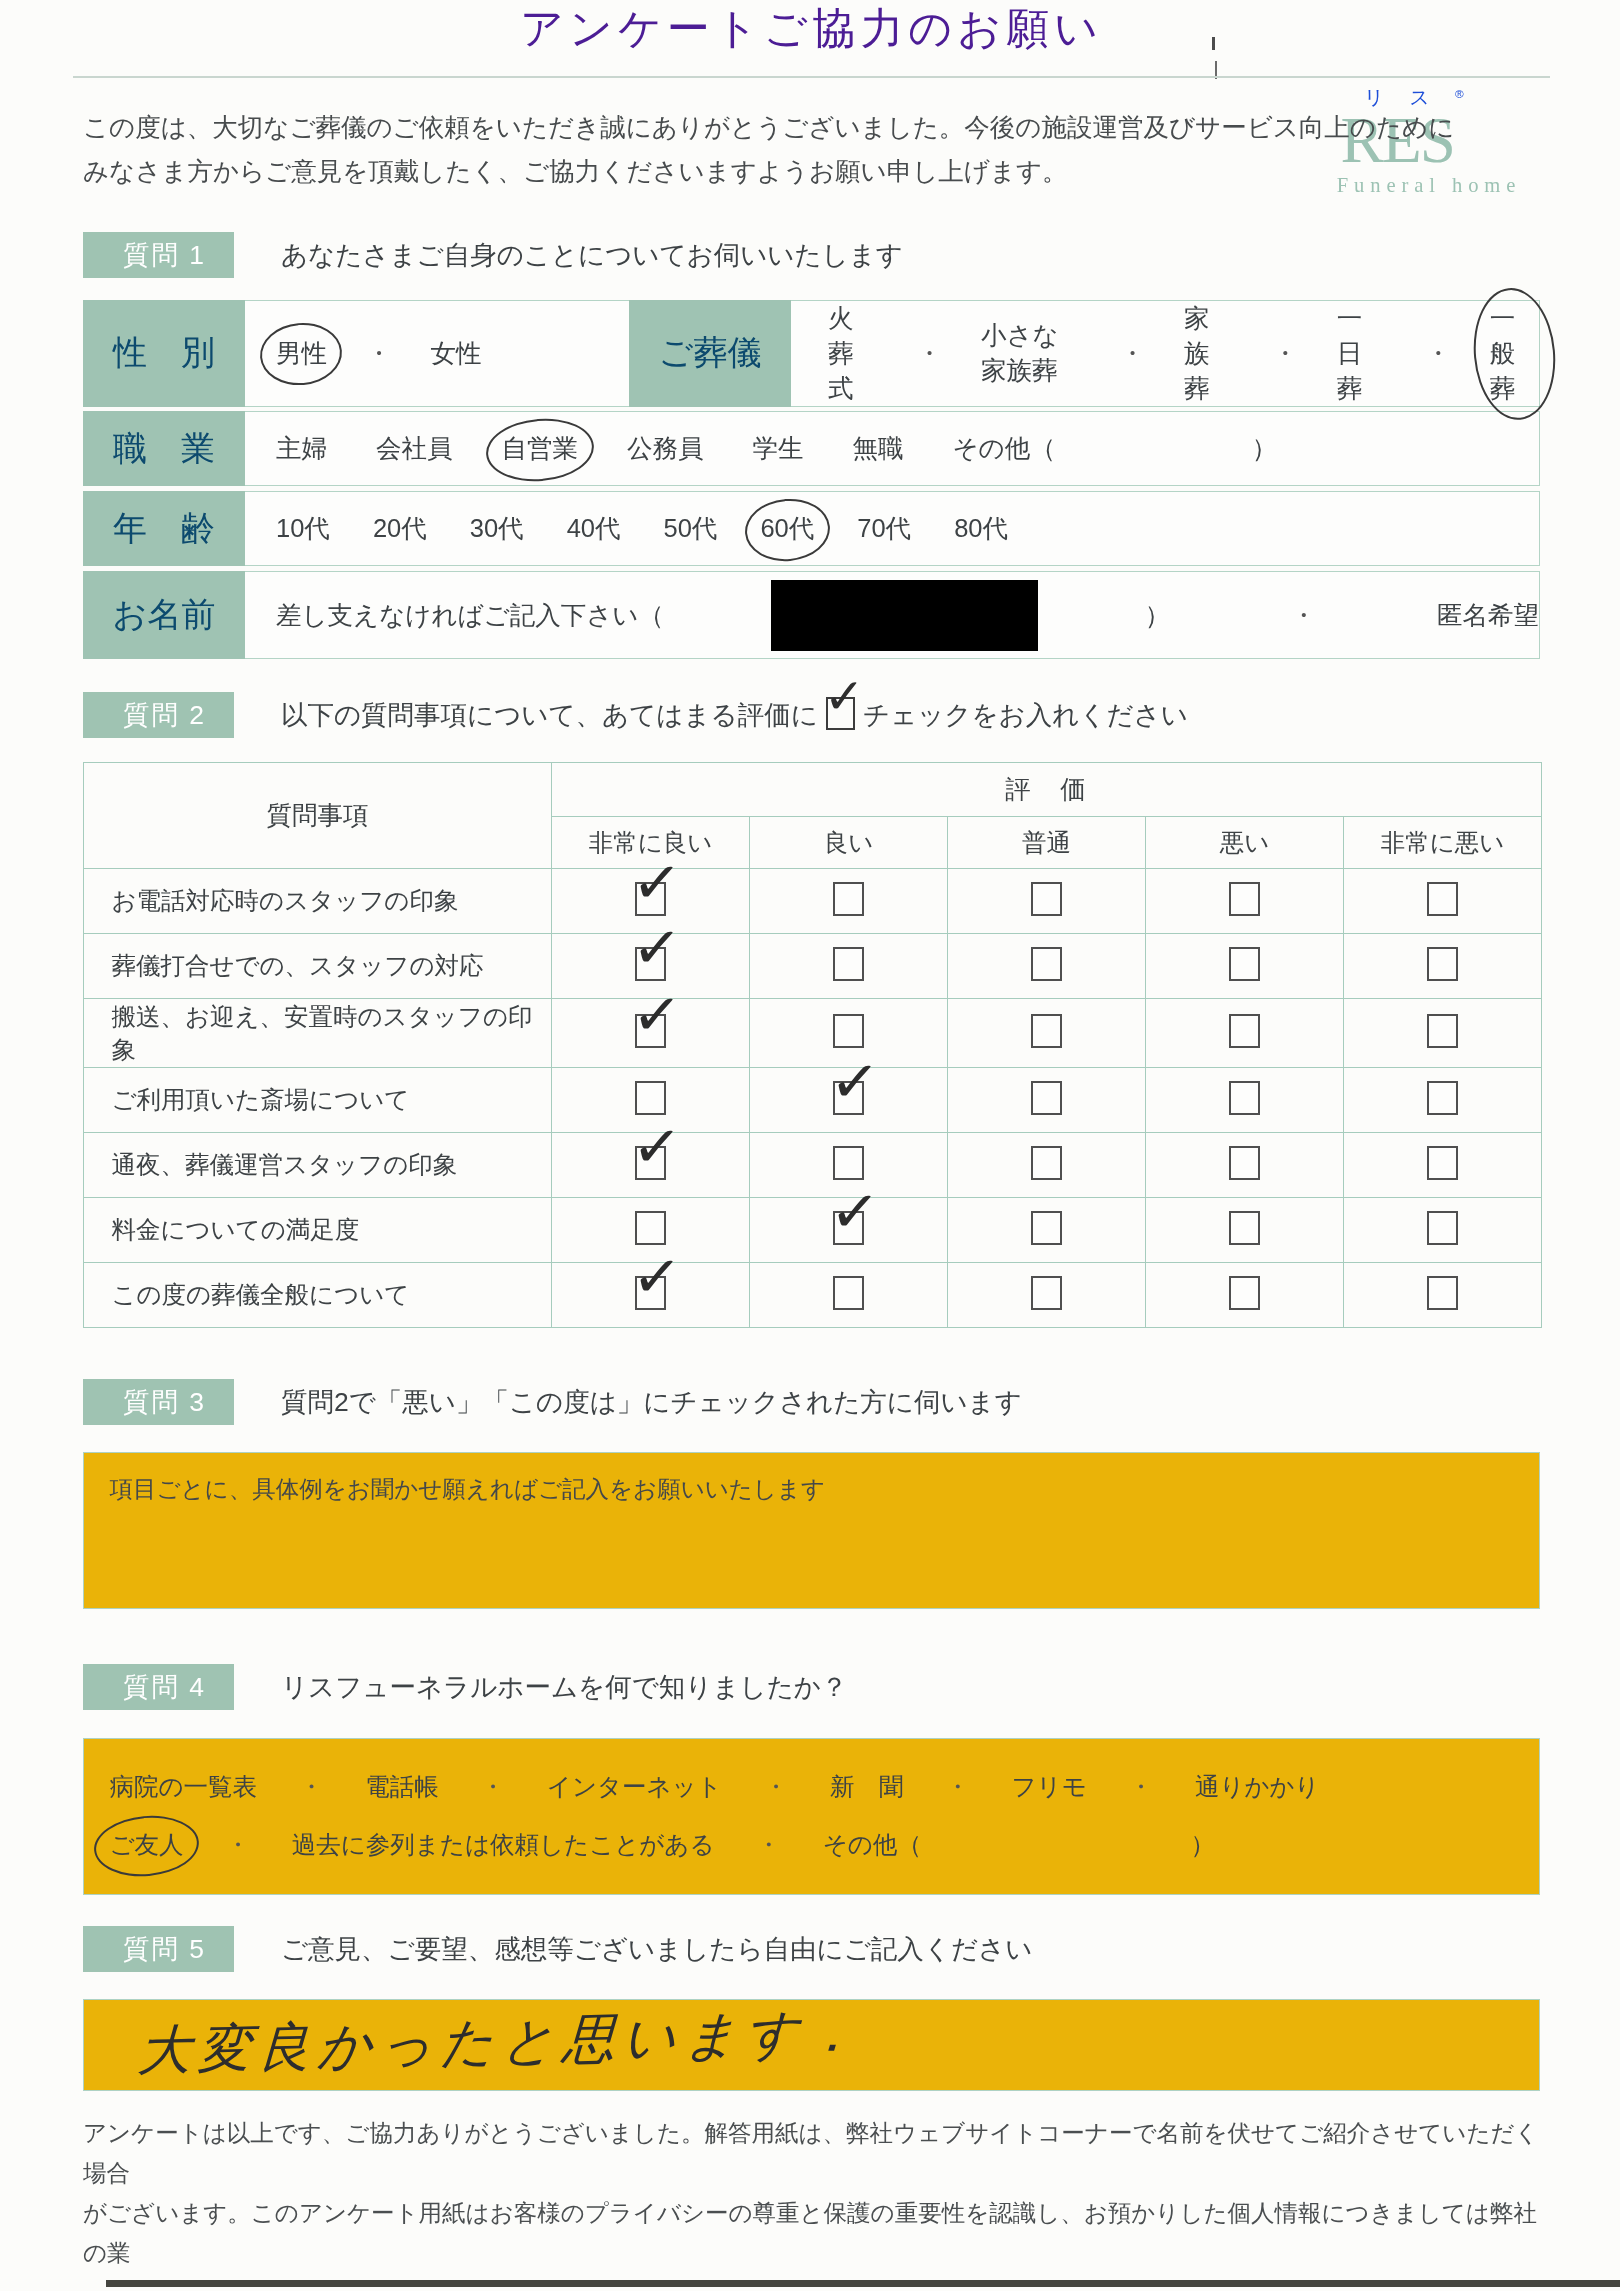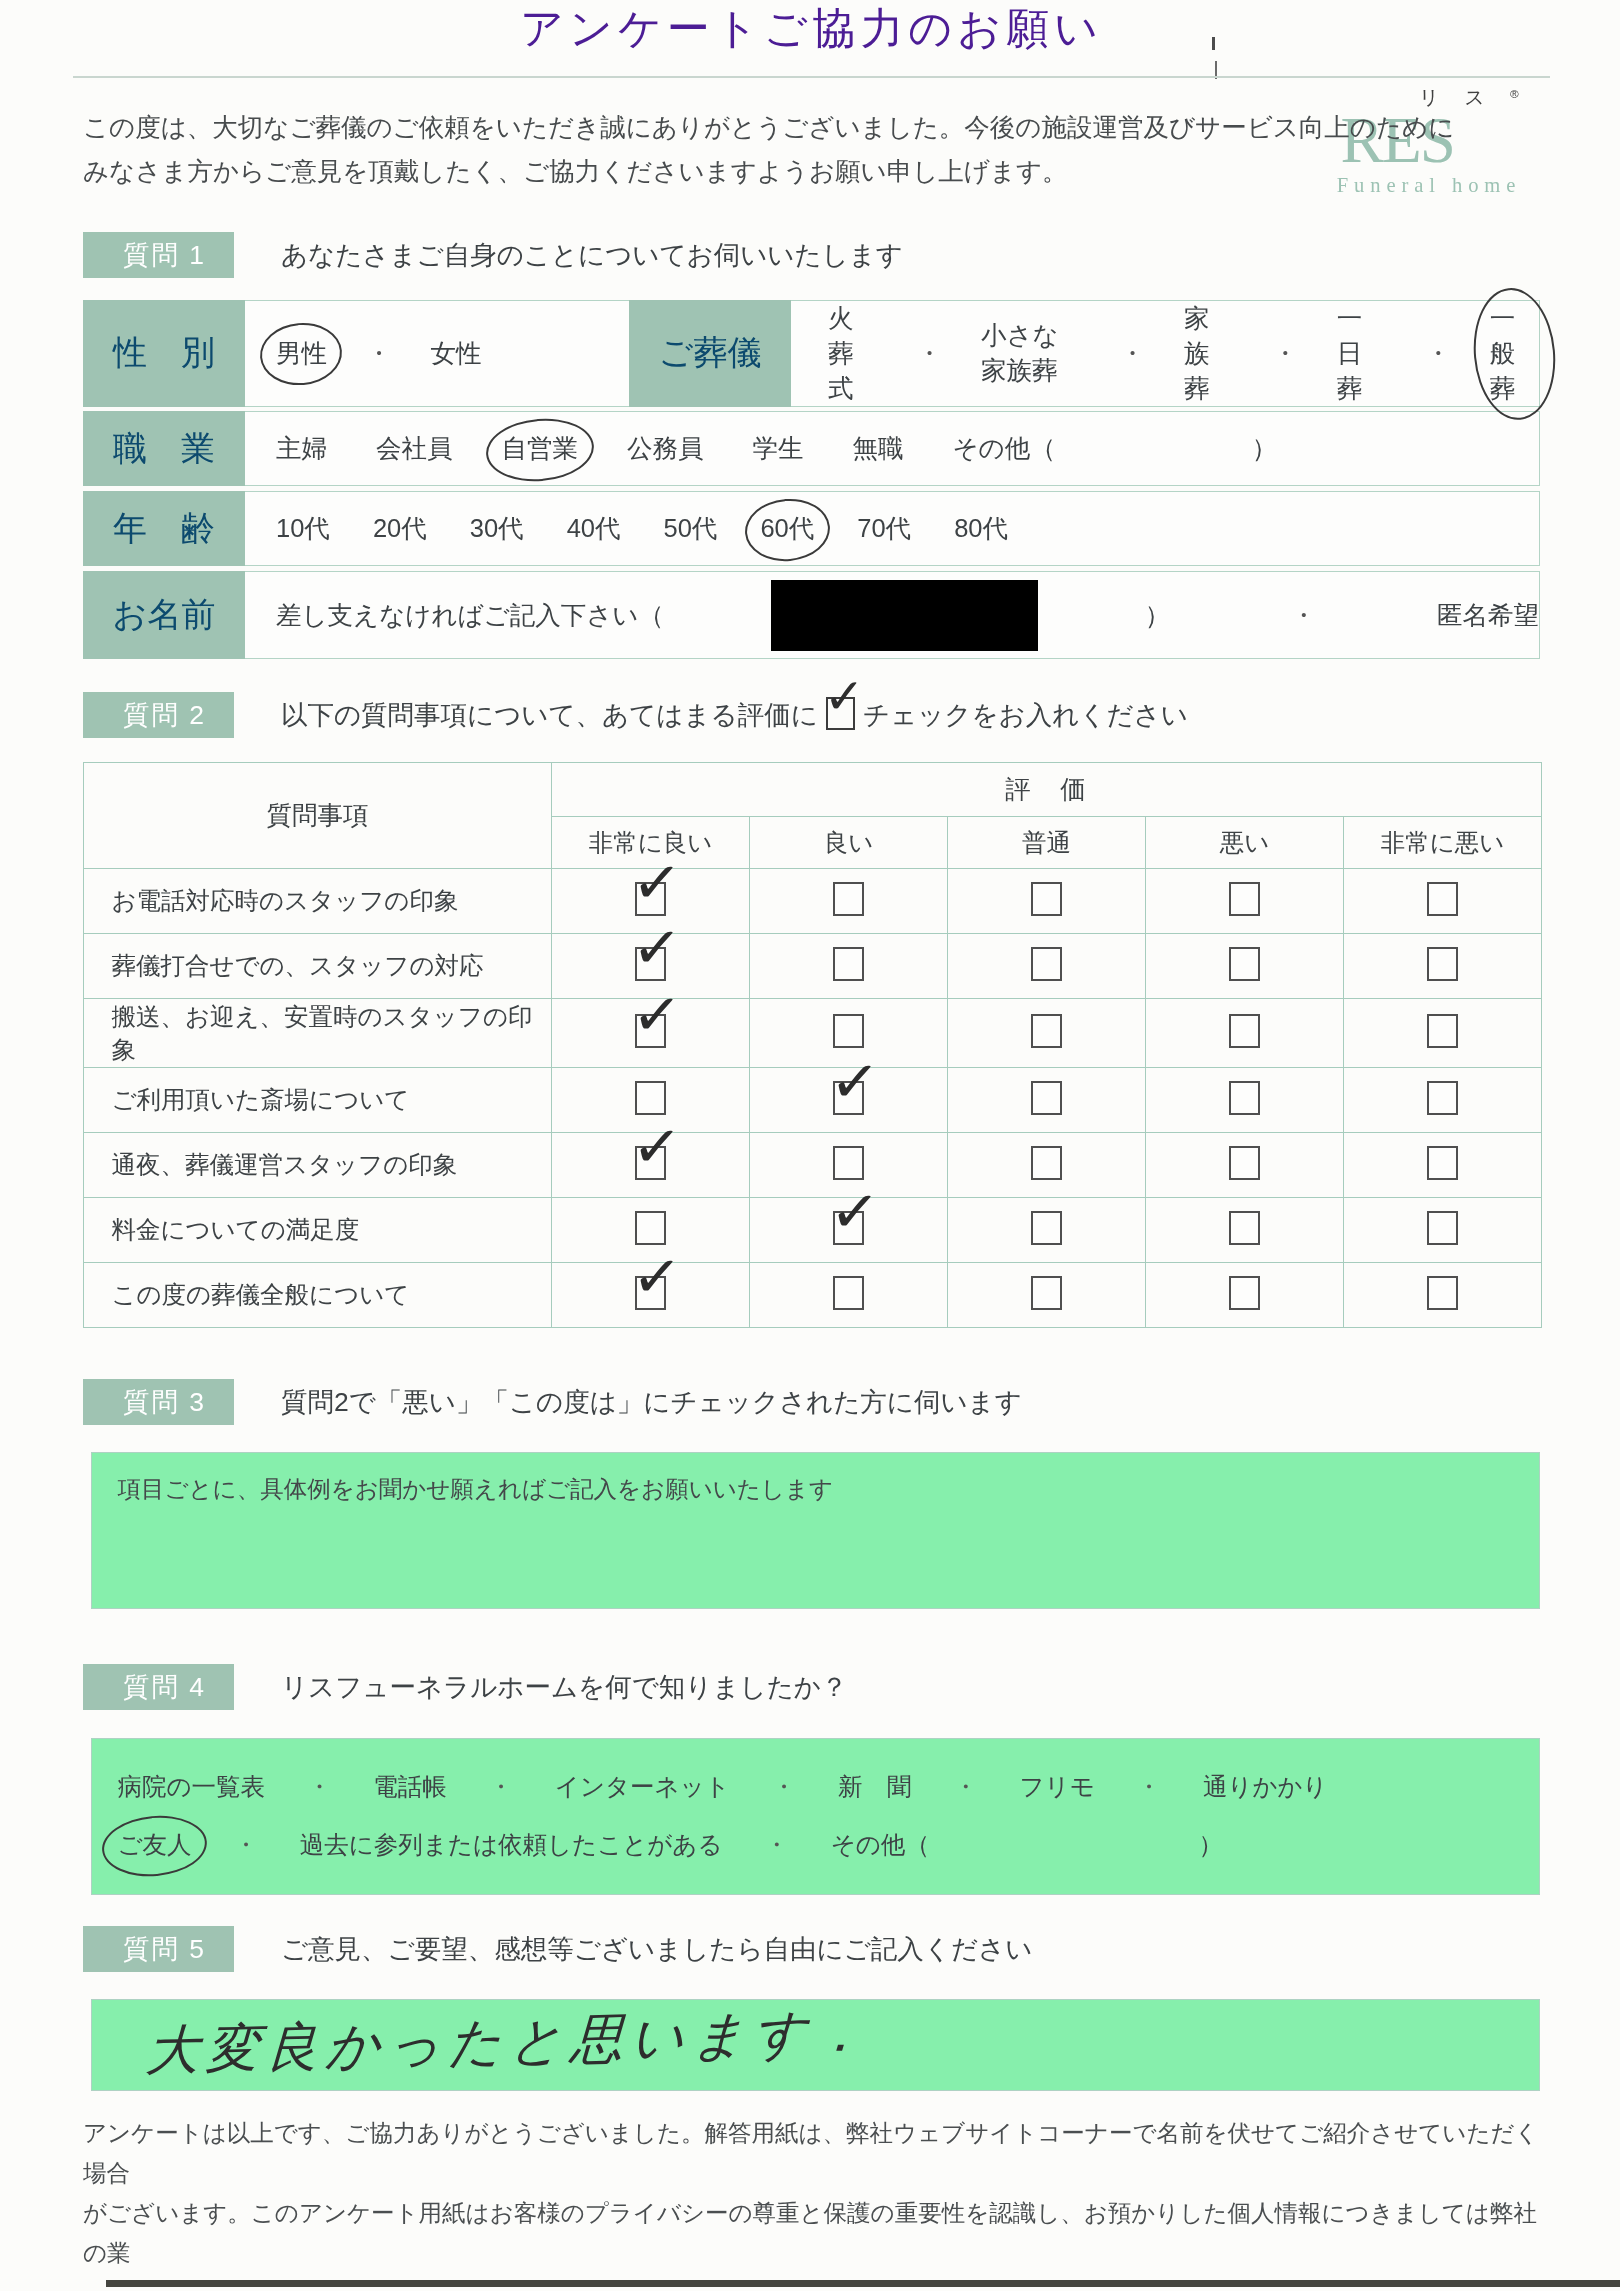--- a/index.html
+++ b/index.html
@@ -12,21 +12,21 @@
   .content { position:absolute; left:83px; top:0; width:1457px; }
 
   
   .title {
     text-align:center;
     font-size:43px; letter-spacing:4.9px; color:#4c1d95; font-weight:500;
   }
   .header-rule { margin-top:17.6px; margin-left:-9.8px; width:1477px; border-bottom:2px solid #c9d6cf; }
 
   .logo { position:absolute; left:1323px; top:84px; width:235px; color:#9cc2b3; text-align:left; }
-  .logo-kana { font-size:19.6px; letter-spacing:25.5px; margin-left:96px; color:#404040; }
+  .logo-kana { font-size:19.6px; letter-spacing:25.5px; margin-left:41px; color:#1d4ed8; }
   .logo-reg { font-size:11.8px; letter-spacing:0; vertical-align:5.9px; }
   .logo-name { font-family:"Liberation Serif","DejaVu Serif",serif; font-size:65px; line-height:59px; letter-spacing:-2px; margin-left:17.6px; }
   .logo-sub { font-family:"Liberation Serif","DejaVu Serif",serif; font-size:20.6px; letter-spacing:5.9px; margin-top:3.9px; margin-left:13.7px; }
 
   .scan-mark-1 { position:absolute; left:1212px; top:37px; width:2.9px; height:12.7px; background:#4c4c4c; }
   .scan-mark-2 { position:absolute; left:1215px; top:61px; width:2px; height:17.6px; background:#6b6b6b; }
   .scan-strip { position:absolute; left:106px; bottom:4.9px; width:1514px; height:6.9px; background:#45453f; }
 
   .intro { margin-top:27.4px; font-size:25.5px; line-height:44px; color:#474b4d; }
 
@@ -86,21 +86,21 @@
   .th-rating { height:51px; font-size:25.5px; text-align:center; letter-spacing:2px; }
   .th-sub { height:49px; font-size:24.5px; text-align:center; }
   .th-item { font-size:25.5px; text-align:center; }
   .td-item { height:62px; font-size:24.5px; padding-left:27.4px; }
   .td-cb { text-align:center; vertical-align:middle; }
   .cb { display:inline-block; position:relative; width:26.5px; height:30px; border:2px solid #4f4f4f; background:#fdfdfc; }
   .cb .tick { display:none; }
   .cb.checked .tick { display:block; position:absolute; left:-4.9px; top:-30px; font-size:59px; color:#2c2c2c; line-height:1; transform:rotate(4deg); }
 
   
-  .gbox { margin-top:27.4px; border:1.5px solid #aed2c3; background:#86efac; box-sizing:border-box;margin-left:8px; }
+  .gbox { margin-top:27.4px; border:1.5px solid #aed2c3; background:#eab308; box-sizing:border-box; }
   .q3-box { height:157px; padding:19.6px 25.5px; font-size:23.5px; color:#44484a; }
   .q4-box { height:157px; padding:23.5px 25.5px; font-size:24.5px; }
   .q4-line { margin-top:7.8px; }
   .q4-line + .q4-line { margin-top:25.5px; }
   .q4-box .dot { margin:0 35px; }
   .sp-wide2 { display:inline-block; width:255px; }
   .q5-box { height:92px; overflow:visible; }
   .handwriting {
     margin:15.7px 0 0 54px; font-size:53px; color:#2d2d2d;
     font-style:italic; letter-spacing:6.9px;

